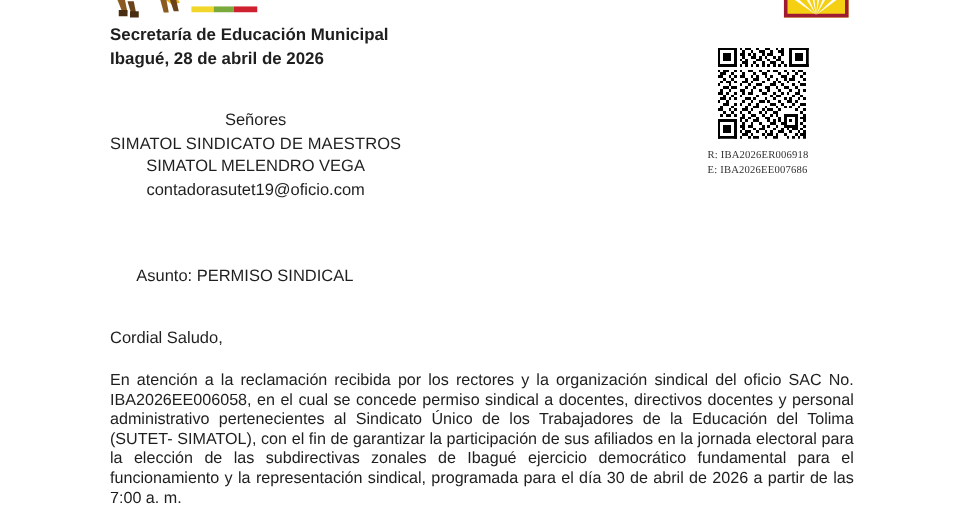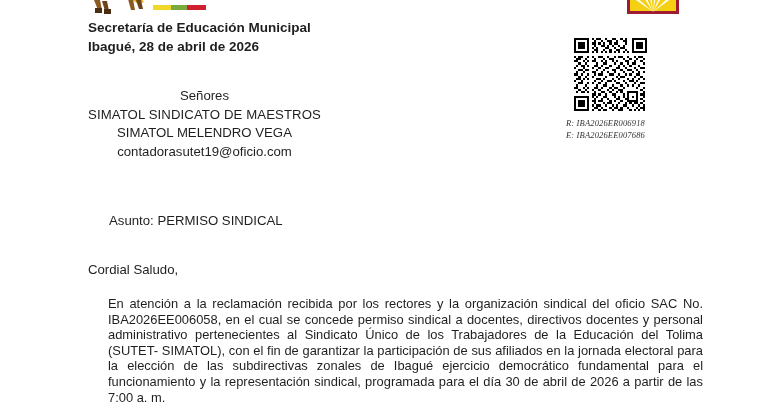--- a/index.html
+++ b/index.html
@@ -84,21 +84,21 @@
     image-rendering: pixelated;
   }
   .qr-refs {
     margin-top: 7px;
     font-family: "Liberation Serif", serif;
     font-size: 8.5px;
     line-height: 11.5px;
     color: #333333;
     letter-spacing: 0.15px;
   }
-  .qr-refs div { white-space: nowrap; font-style: italic; }
+  .qr-refs div { white-space: nowrap; }
 
   
   .sender {
     position: absolute;
     left: 88px;
     top: 18px;
     font-size: 13.5px;
     line-height: 19px;
     color: #1f1f1f;
   }
@@ -140,21 +140,20 @@
     position: absolute;
     left: 88px;
     top: 296px;
     width: 595px;
     font-size: 12.9px;
     line-height: 15.6px;
     color: #1f1f1f;
     text-align: justify;
     text-justify: inter-word;
     hyphens: none;
-    margin-left: 20px;
   }
 </style>
 </head>
 <body>
 
 <div class="page">
 
   <div class="logo-left">
     <svg width="64" height="38" viewBox="0 0 64 38" aria-hidden="true">
       <g>

